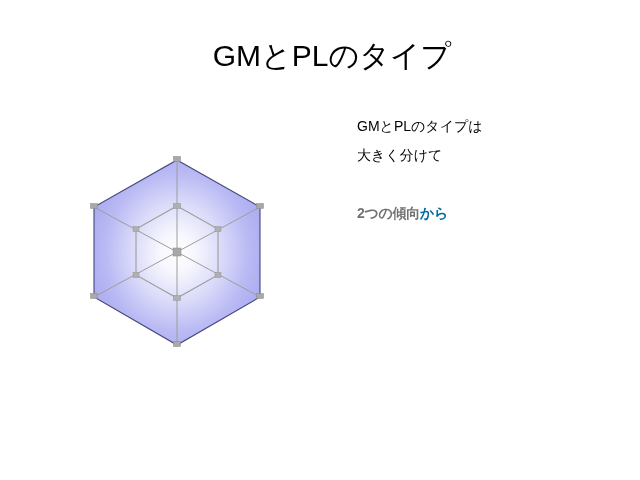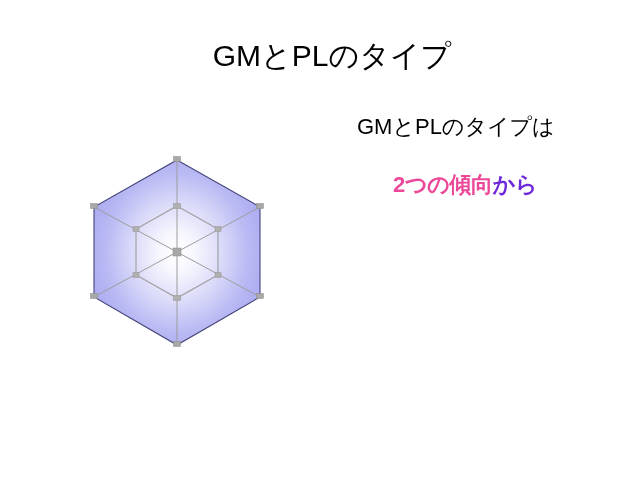--- a/index.html
+++ b/index.html
@@ -54,44 +54,43 @@
     width: 220px;
     height: 230px;
   }
 
   
   #body-text {
     position: absolute;
     left: 345px;
     top: 112px;
     width: 280px;
-    font-size: 22px;
+    font-size: 14px;
     line-height: 29px;
     color: #000000;
   }
   .para {
     margin: 0;
     padding: 0;
   }
   .para-gap {
     height: 29px;
   }
   .line {
     white-space: nowrap;
   }
   .bold-line {
     font-weight: 700;
     letter-spacing: -0.3px;
   }
   .accent {
-    color: #ec4899;
-    margin-left: 36px;
+    color: #737373;
   }
   .plain {
-    color: #6d28d9;
+    color: #0369a1;
   }
 </style>
 </head>
 <body>
 
 <div id="slide">
 
   <div id="slide-title">GMとPLのタイプ</div>
 
   <div id="hex-diagram">
@@ -138,20 +137,21 @@
       </g>
 
       <rect x="101" y="108" width="8" height="8" fill="#a8a8a8" stroke="#8c8c8c" stroke-width="0.5"></rect>
     </svg>
   </div>
 
   <div id="body-text">
 
     <div class="para">
       <div class="line">GMとPLのタイプは</div>
+      <div class="line">大きく分けて</div>
     </div>
 
     <div class="para-gap"></div>
 
     <div class="para bold-line">
       <div class="line">
         <span class="accent">2つの傾向</span><span class="plain">から</span>
       </div>
     </div>
 

